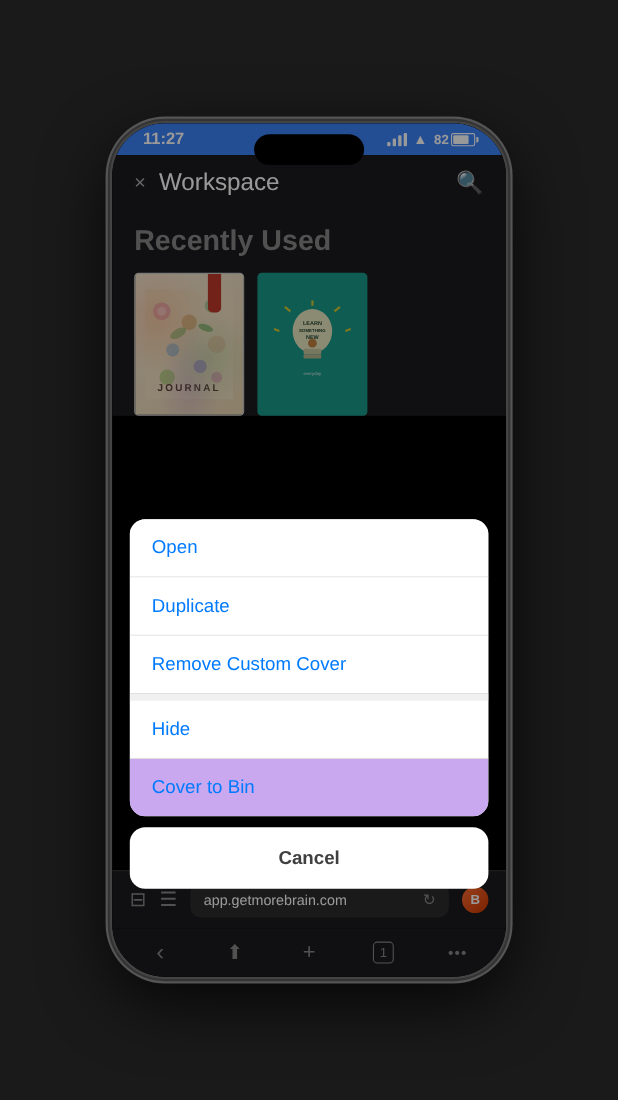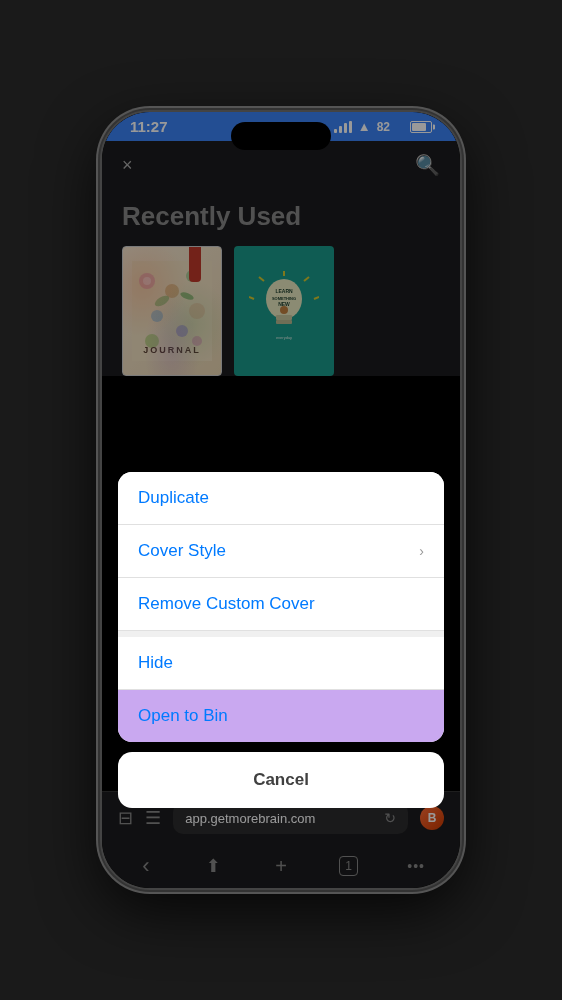--- a/index.html
+++ b/index.html
@@ -68,21 +68,21 @@
       border-radius: 1px;
     }
 
     .wifi-icon {
       font-size: 13px;
     }
 
     .battery-container {
       display: flex;
       align-items: center;
-      gap: 20px;
+      gap: 2px;
       font-size: 12px;
       font-weight: 600;
     }
 
     .battery-icon {
       width: 22px;
       height: 12px;
       border: 1.5px solid #fff;
       border-radius: 2px;
       position: relative;
@@ -395,20 +395,21 @@
           <div class="battery-icon">
             <div class="battery-fill"></div>
           </div>
         </div>
       </div>
     </div>
 
     <div class="app-header">
       <div class="header-left">
         <span class="header-close">×</span>
+        <span class="header-title">Workspace</span>
       </div>
       <span class="header-search">🔍</span>
     </div>
 
     <div class="recently-used-section">
       <div class="section-title">Recently Used</div>
       <div class="books-row">
 
         <div class="book-thumb book-journal">
           <div class="journal-bookmark"></div>
@@ -461,36 +462,35 @@
         </div>
       </div>
     </div>
 
     <div class="overlay"></div>
 
     <div class="context-menu-container">
       <div class="context-menu">
 
         <div class="menu-item">
+          <span>Open</span>
+        </div>
+        <div class="menu-item">
           <span>Duplicate</span>
         </div>
 
-        <div class="menu-item">
-          <span>Cover Style</span>
-          <span class="chevron-right">›</span>
-        </div>
         <div class="menu-item">
           <span>Remove Custom Cover</span>
         </div>
 
         <div class="menu-item menu-divider-group">
           <span>Hide</span>
         </div>
         <div class="menu-item highlighted" style="border-bottom:none;">
-          <span>Open to Bin</span>
+          <span>Cover to Bin</span>
         </div>
 
       </div>
 
       <div class="cancel-btn">Cancel</div>
     </div>
 
     <div class="browser-bar">
       <span class="browser-bar-icon">⊟</span>
       <span class="browser-bar-icon">☰</span>

